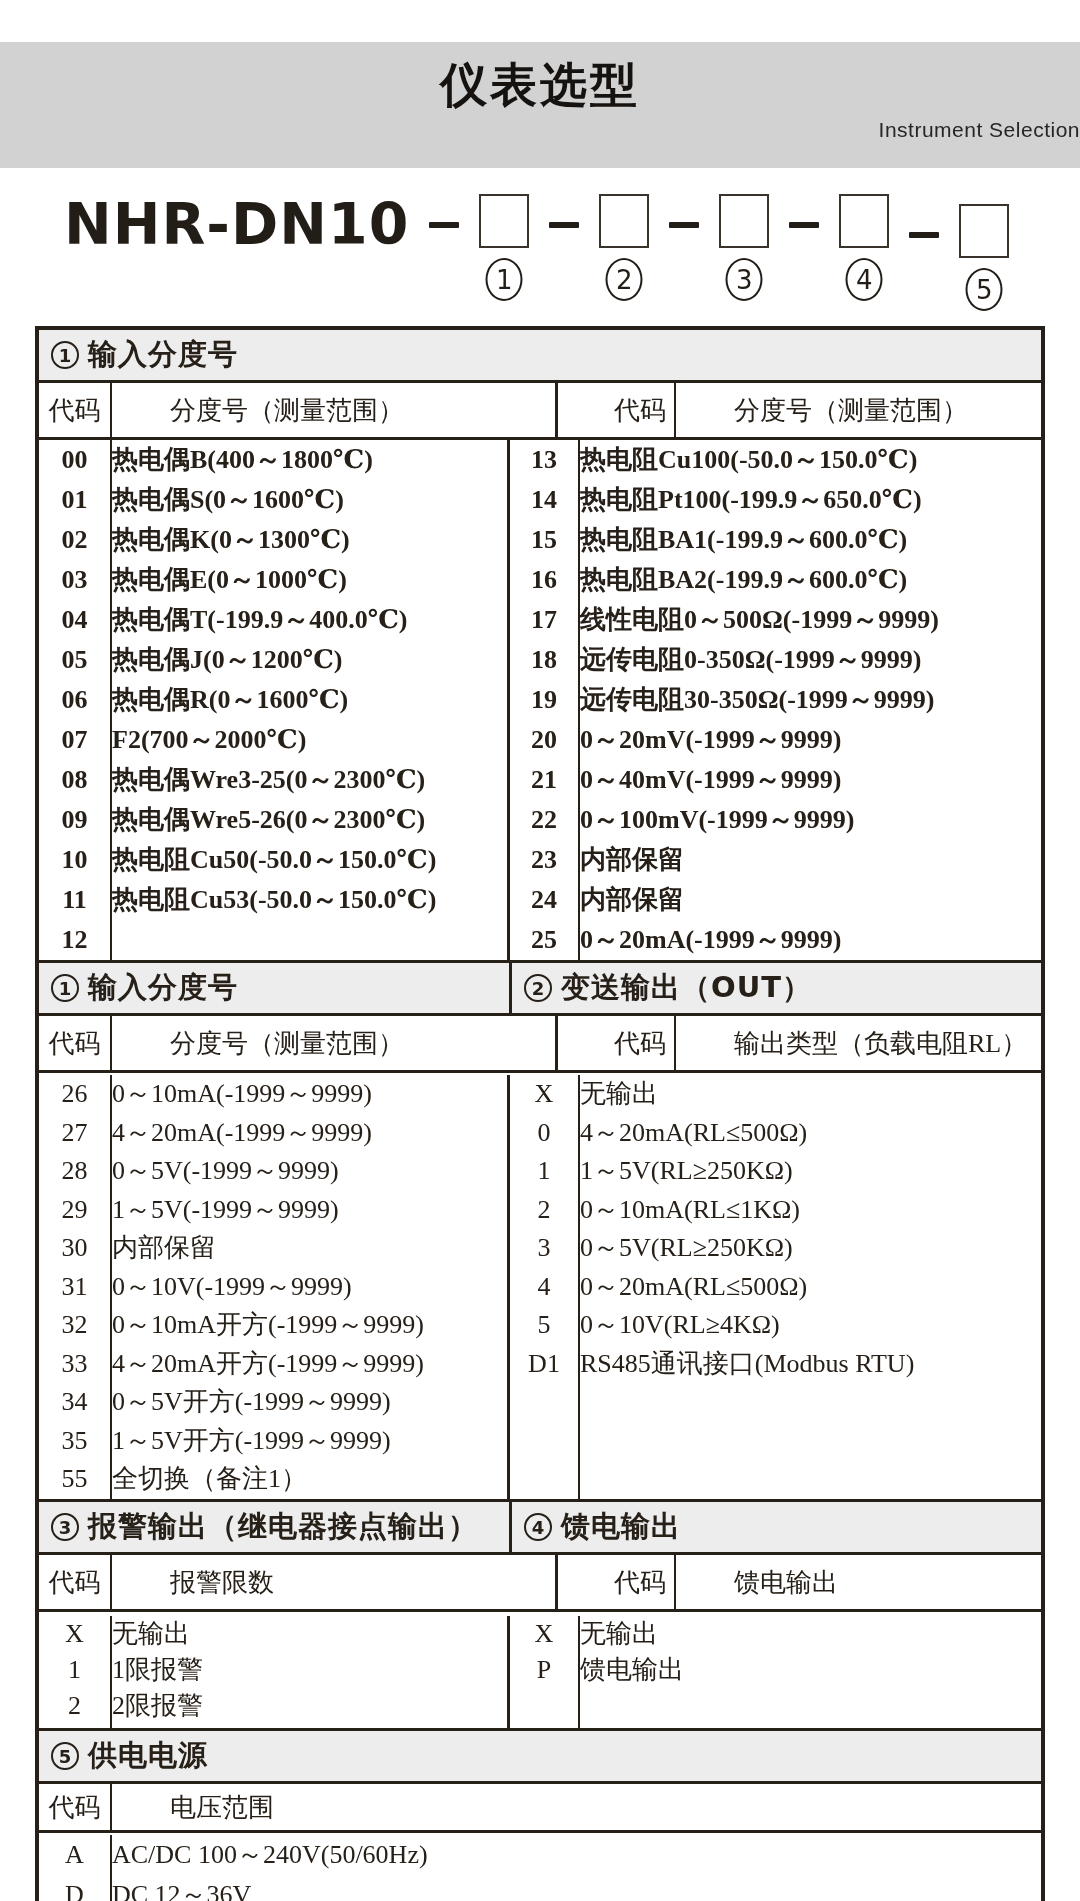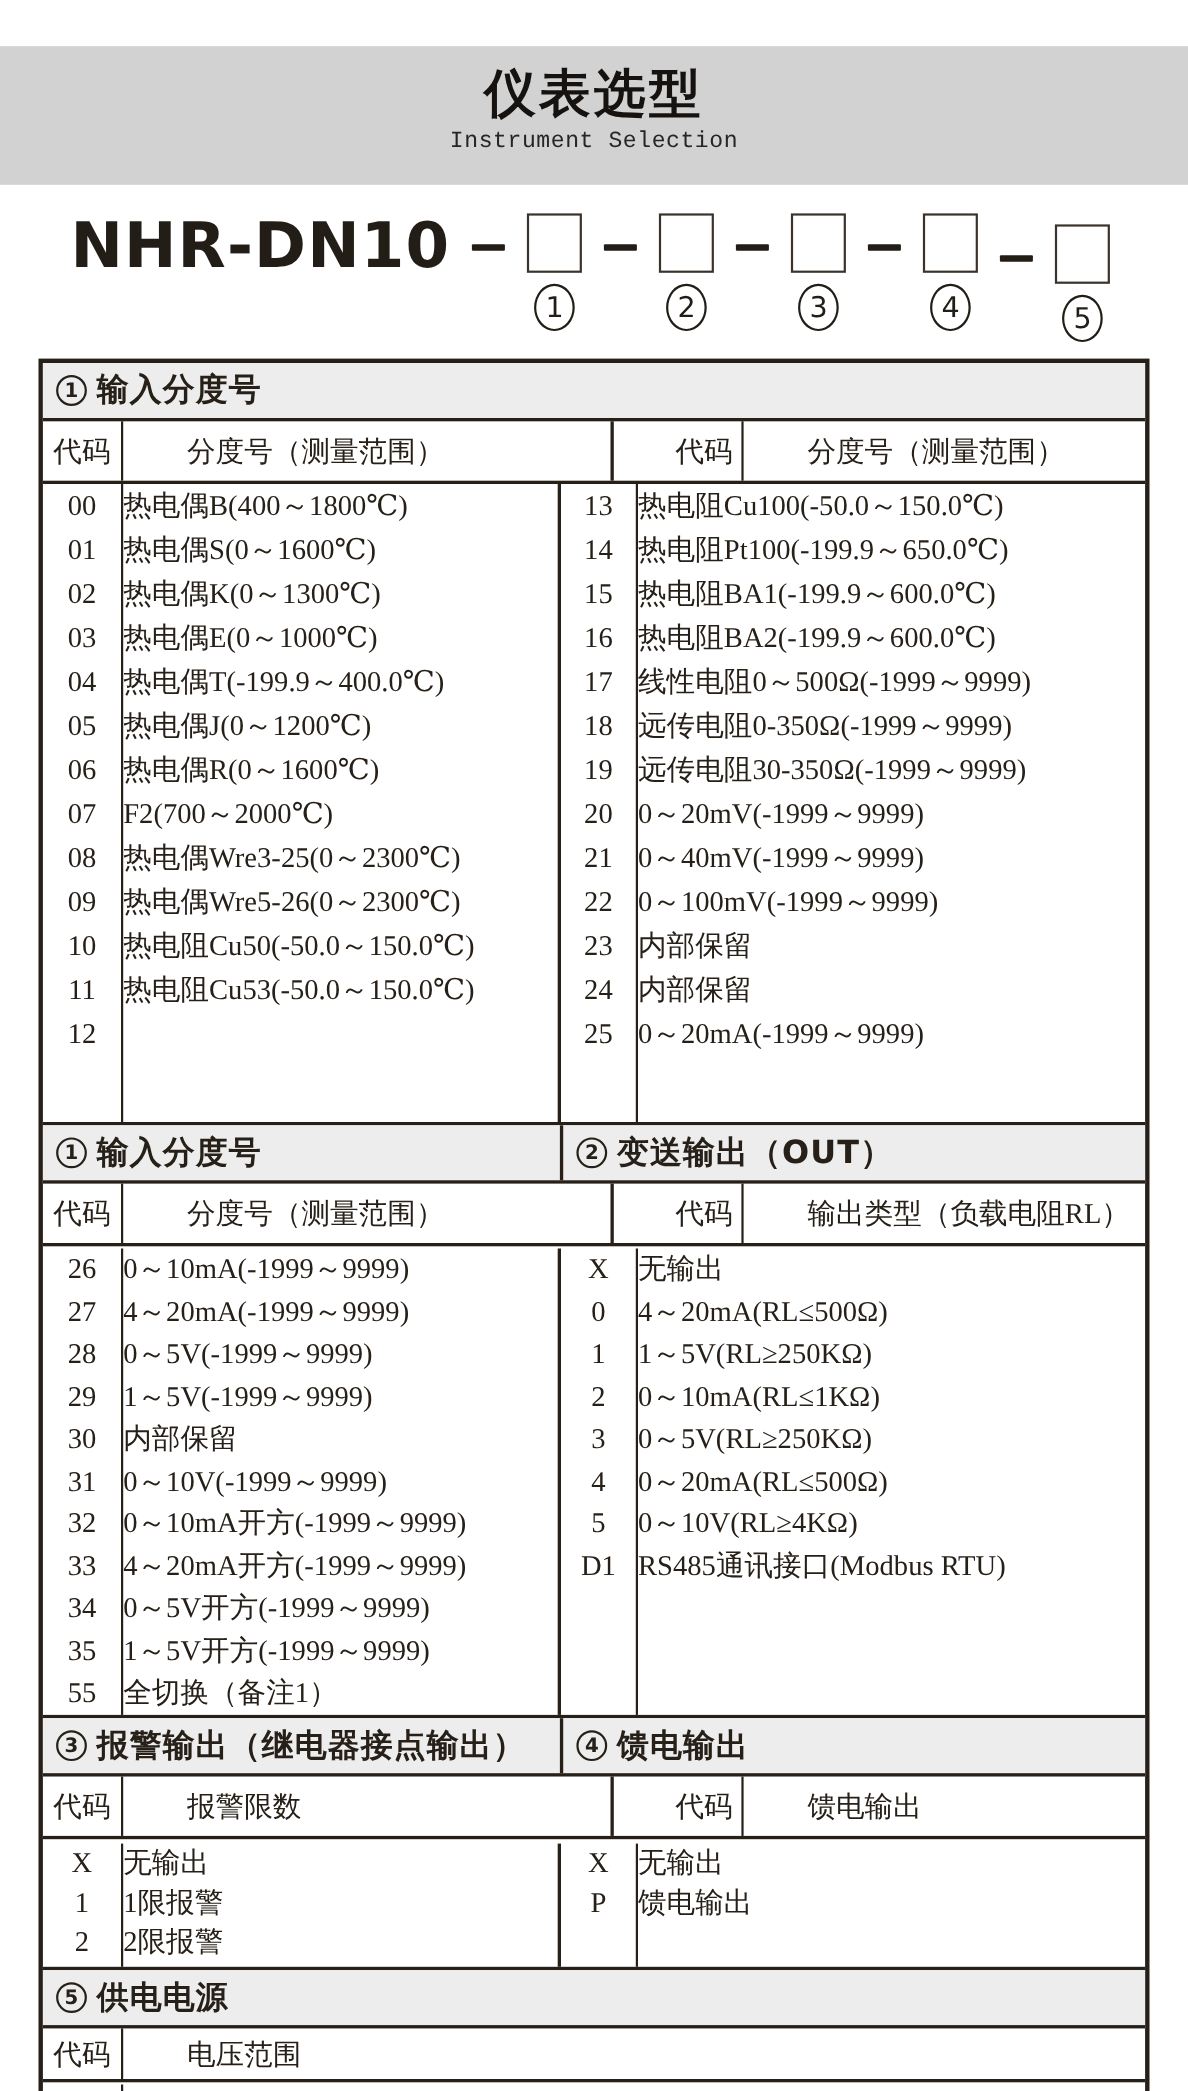--- a/index.html
+++ b/index.html
@@ -24,22 +24,22 @@
     text-align:center;
   }
   .banner .title{
     padding-top:12px;
     font-family:Liberation Mono, monospace;
     font-weight:700;font-size:47px;letter-spacing:3px;
     color:#151210;
   }
   .banner .subtitle{
     margin-top:1px;
-    font-family:Liberation Mono, monospace;
-    font-size:21px;color:#262626;letter-spacing:0.5px;
+    font-family:Liberation Sans, sans-serif;
+    font-size:21px;color:#262626;letter-spacing:0.5px;text-align:right;
   }
   
   .model{
     margin:26px 0 0 64px;
     height:118px;
     display:flex;align-items:flex-start;
   }
   .model-prefix{
     font-family:"DejaVu Sans","Liberation Sans",sans-serif;
     font-weight:700;font-size:57px;letter-spacing:1px;
@@ -118,21 +118,21 @@
   .subhead .c.desc{padding-left:10px;}
   .subhead.s5h .c{height:46px;}
   
   .tbody .col{overflow:hidden;}
   .ln{
     white-space:nowrap;overflow:hidden;
     font-size:26px;
   }
   .codecol .ln{text-align:center;}
   .desccol .ln{}
-  .b1{height:580px;}
+  .b1{height:520px;font-weight:bold;}
   .b1 .ln{height:40px;line-height:40px;}
   .b2{height:424px;padding-top:2px;}
   .b2 .ln{height:38.5px;line-height:38.5px;}
   .b3{height:112px;padding-top:4px;}
   .b3 .ln{height:36px;line-height:36px;}
   .b5{height:84px;padding-top:2px;}
   .b5 .ln{height:40px;line-height:40px;}
 </style>
 </head>
 <body>

